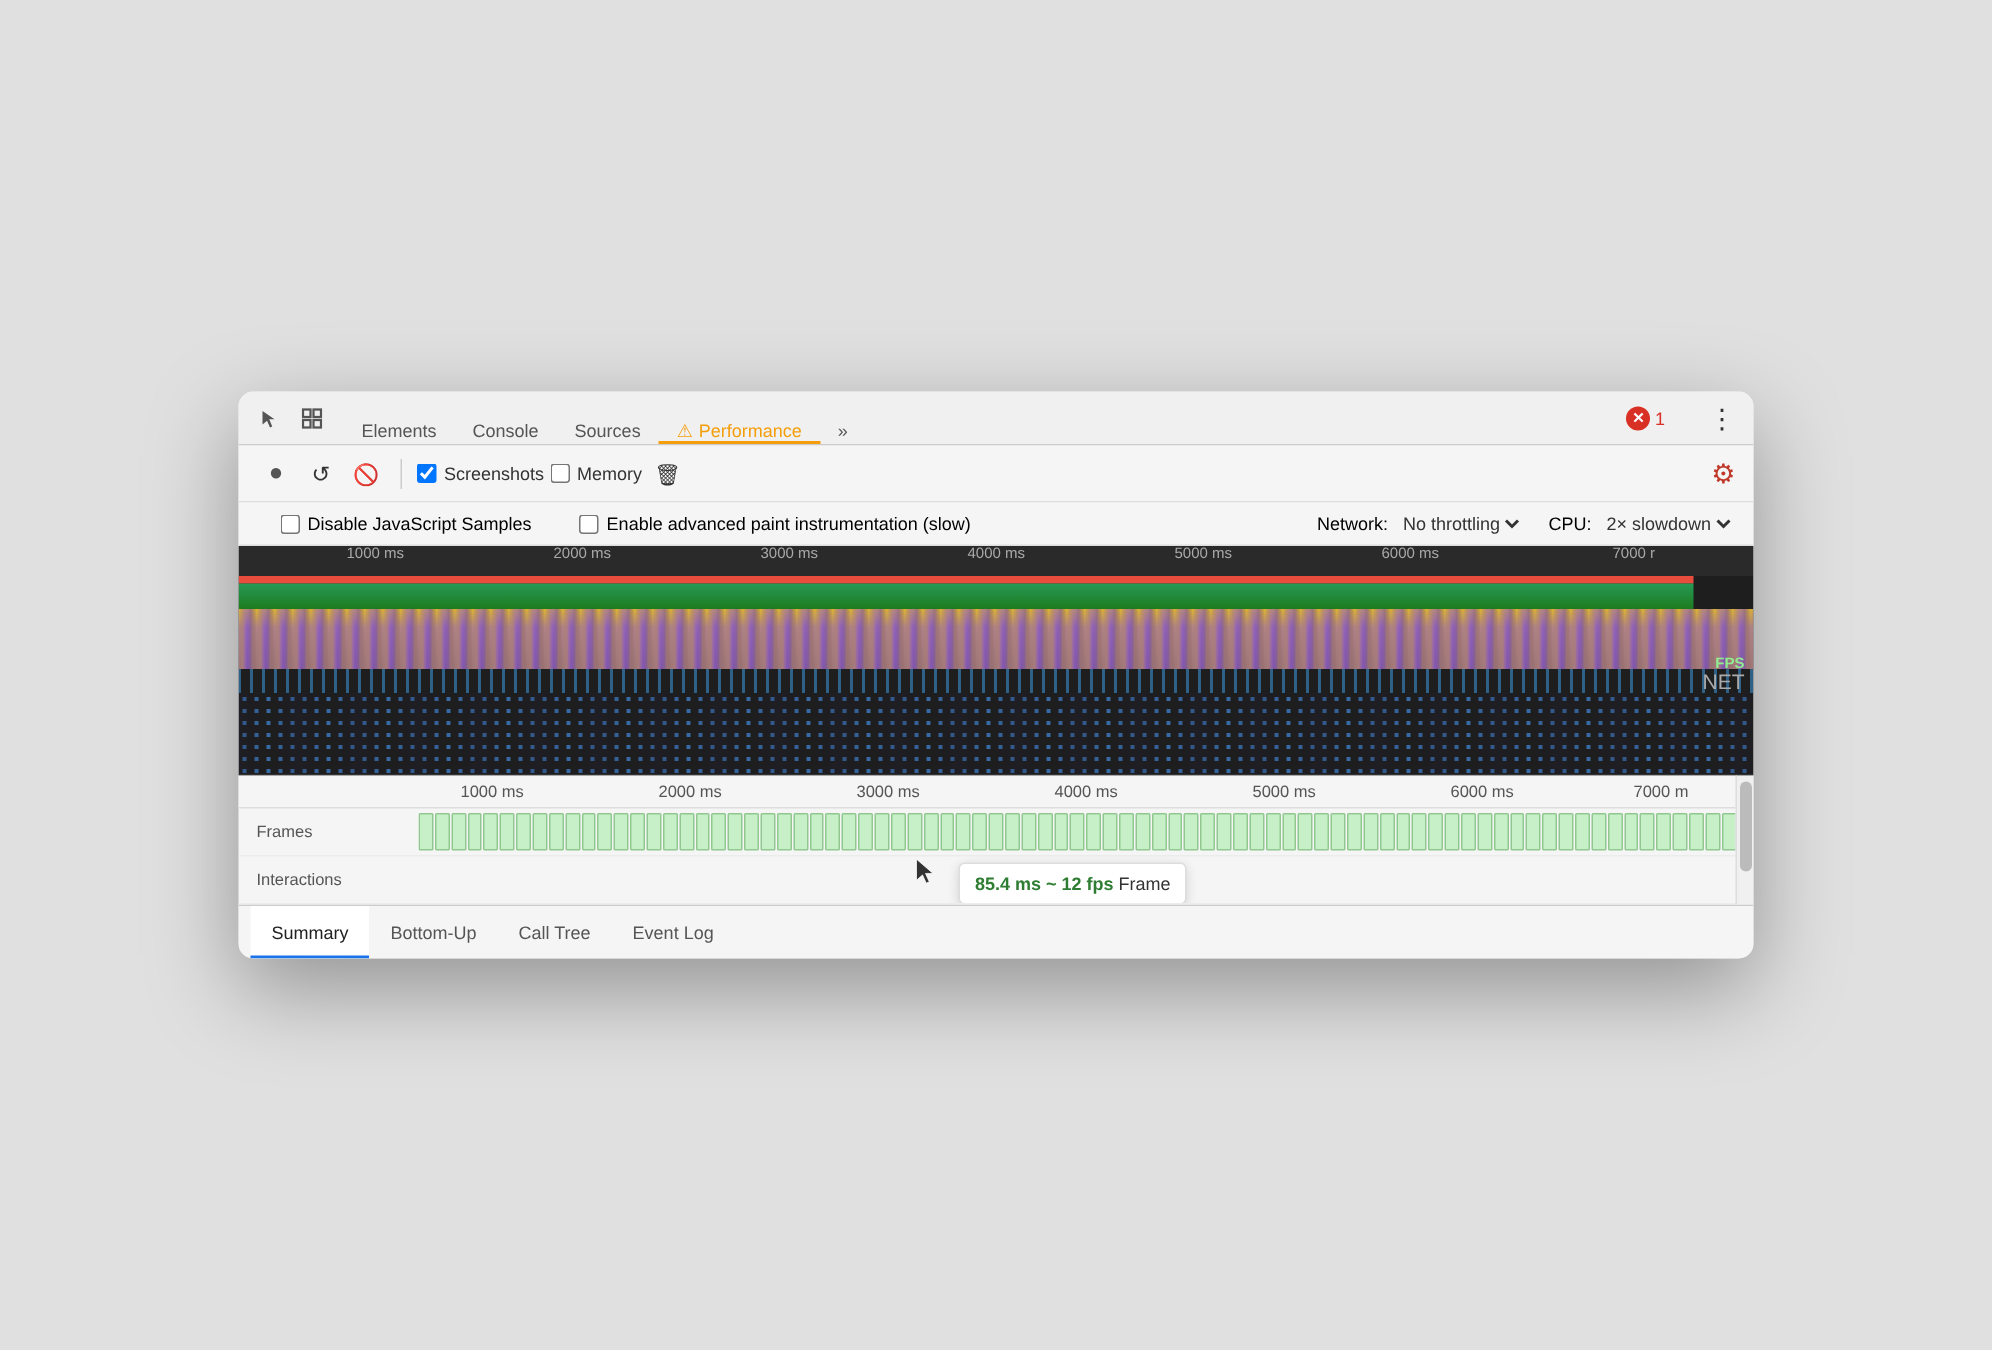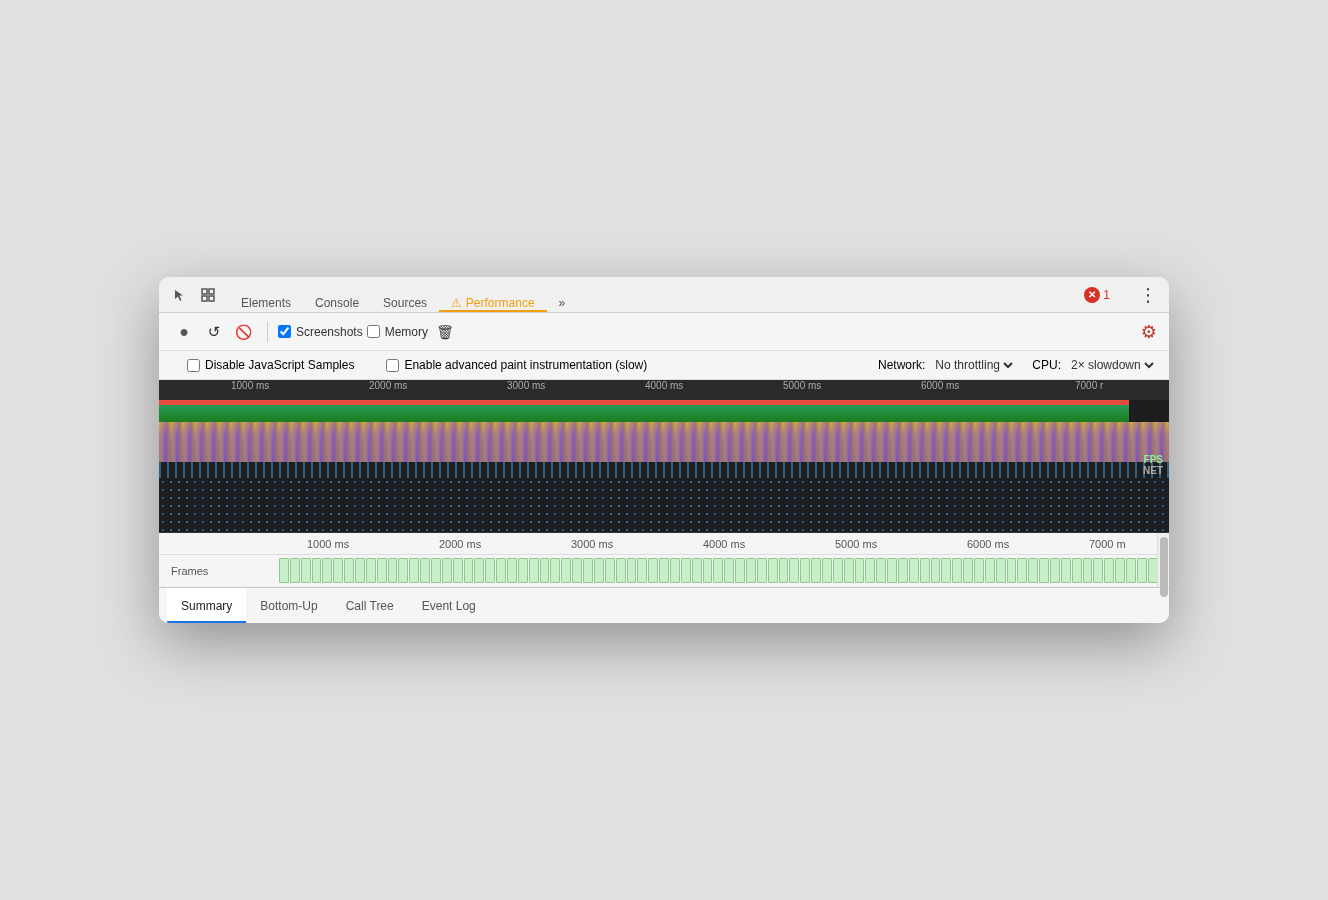--- a/index.html
+++ b/index.html
@@ -501,21 +501,21 @@
     <div class="cpu-bar">
       <div class="cpu-bar-bg"></div>
       <div class="cpu-wavy"></div>
 
       <div style="position:absolute; inset:0; background: repeating-linear-gradient(90deg, rgba(210,170,40,0.4) 0px, rgba(150,100,190,0.5) 4px, rgba(120,80,170,0.6) 8px, rgba(200,160,30,0.4) 12px);"></div>
       <span class="bar-label" style="right:6px; top:50%; transform:translateY(-50%); font-size:10px; color:#f9a825; font-weight:normal; position:absolute;">CPU</span>
     </div>
 
     <div class="net-bar" style="position:relative;">
       <div class="net-bar-content"></div>
-      <span style="position:absolute; right:6px; top:50%; transform:translateY(-50%); font-size:10px; color:#aaa; font-weight:bold;">NET</span>
+      <span style="position:absolute; right:6px; top:50%; transform:translateY(-50%); font-size:14px; color:#aaa; font-weight:normal;">NET</span>
     </div>
 
     <div class="screenshots-row">
       <div class="screenshots-dots"></div>
       <div class="screenshots-overlay"></div>
 
       <div style="position:absolute; top:4px; left:8px; right:8px; height:48px; display:flex; gap:4px; align-items:stretch;">
         
       </div>
     </div>
@@ -617,20 +617,39 @@
           <div class="frame-block"></div>
           <div class="frame-block"></div>
           <div class="frame-block"></div>
           <div class="frame-block"></div>
           <div class="frame-block"></div>
           <div class="frame-block"></div>
           <div class="frame-block"></div>
         </div>
       </div>
 
+      <div class="timeline-row" style="position:relative;">
+        <div class="row-label">
+          <span>Interactions</span>
+        </div>
+        <div class="row-content interactions-content">
+
+          <div class="tooltip">
+            <span class="tooltip-fps">85.4 ms ~ 12 fps</span>
+            <span class="tooltip-frame"> </span>
+            <span class="tooltip-frame">Frame</span>
+          </div>
+
+          <div style="position:absolute; left:330px; top:50%; transform:translateY(-60%); z-index:20;">
+            <svg width="16" height="22" viewBox="0 0 16 22" fill="none">
+              <path d="M2 2 L2 16 L6 12.5 L8.5 18 L10.5 17 L8 11.5 L13 11.5 Z" fill="#333" stroke="#fff" stroke-width="0.5"></path>
+            </svg>
+          </div>
+        </div>
+      </div>
     </div>
 
     <div class="scrollbar-track">
       <div class="scrollbar-thumb"></div>
     </div>
   </div>
 
   <div class="bottom-tabs">
     <div class="bottom-tab active">
       <span>Summary</span>

